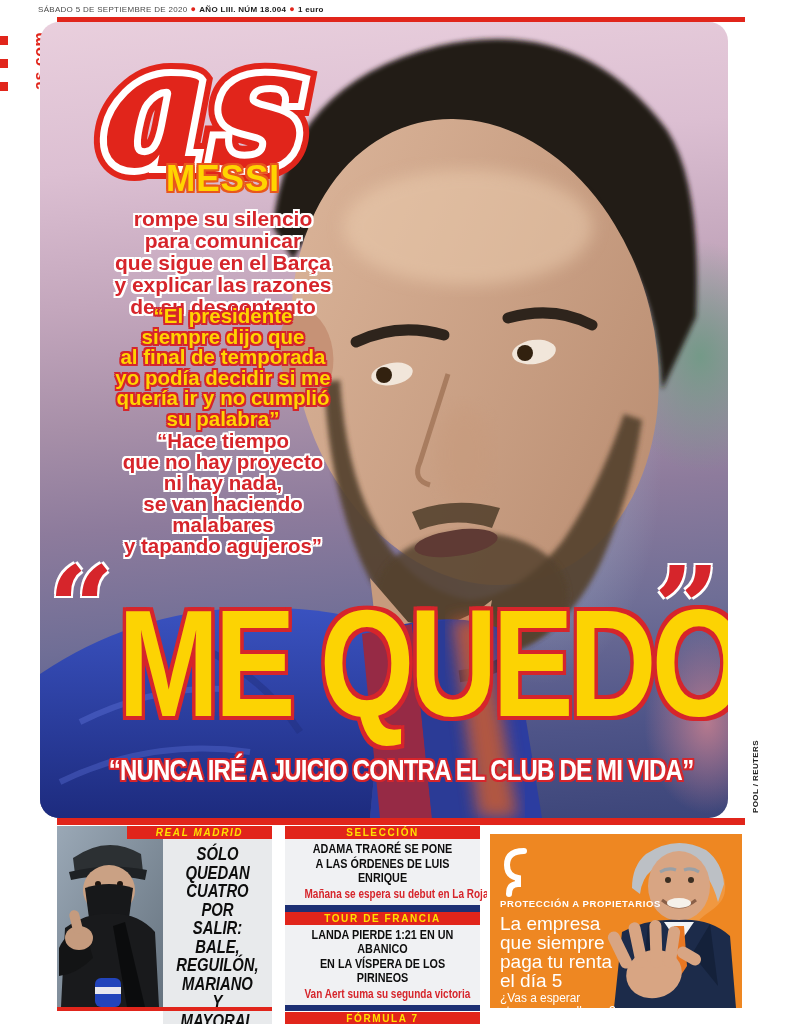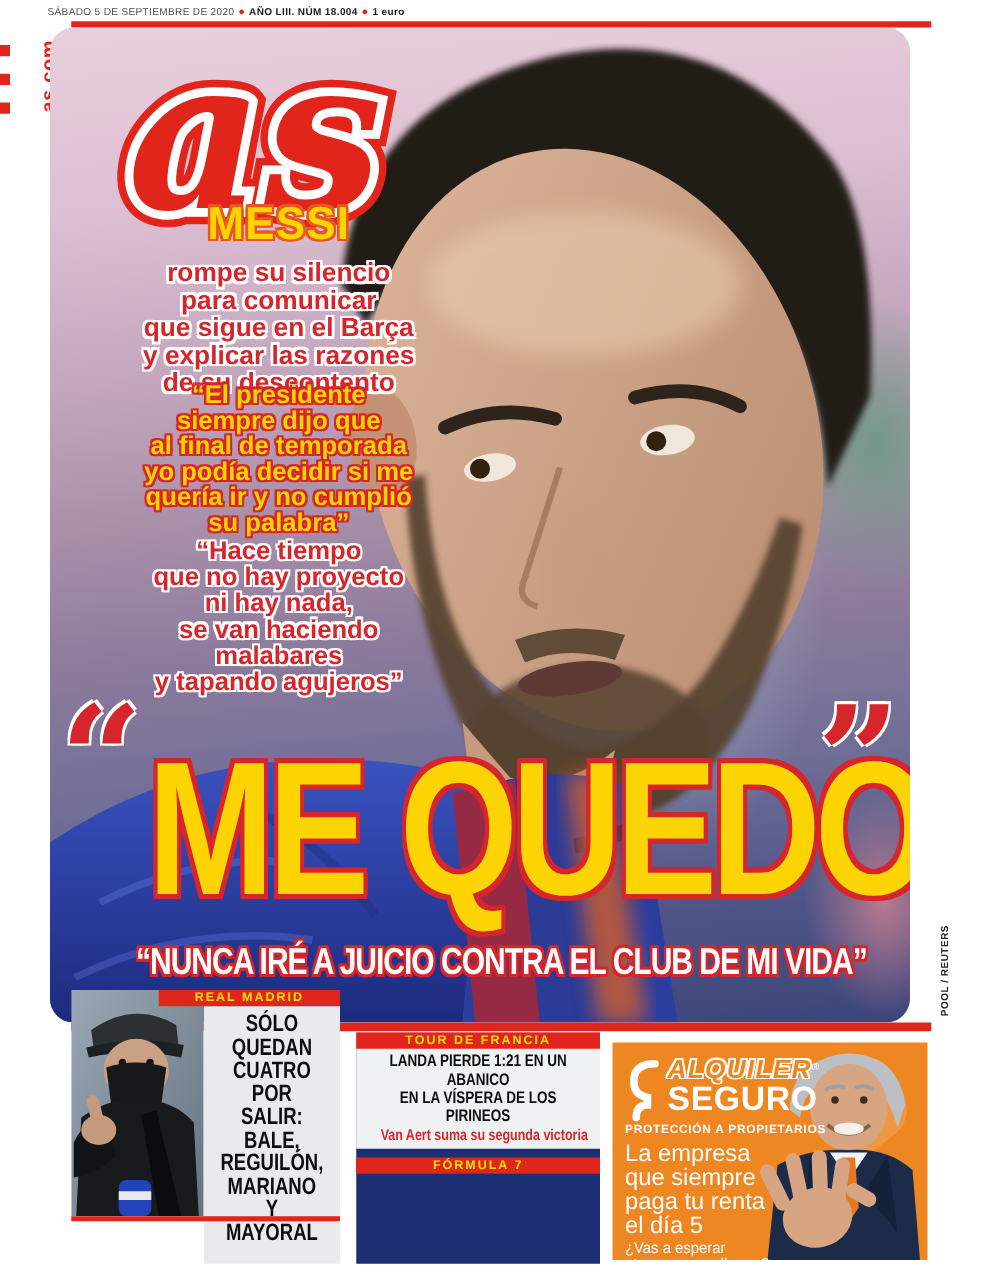--- a/index.html
+++ b/index.html
@@ -63,21 +63,21 @@
                     0 -2.2px 0 #d6252b,0 2.2px 0 #d6252b,-2.2px 0 0 #d6252b,2.2px 0 0 #d6252b;}
 
   .credit{position:absolute;left:751px;top:813px;transform:rotate(-90deg);transform-origin:0 0;
           font-size:8px;font-weight:bold;color:#222;letter-spacing:.4px;white-space:nowrap;}
 
   .bottom-rule{position:absolute;left:57px;top:818px;width:688px;height:7px;background:#e1251b;}
 
   
   .tab{background:#e1251b;color:#ffe000;font-size:10px;font-weight:bold;letter-spacing:1.6px;
        text-align:center;height:13px;line-height:13px;}
-  .story-left{position:absolute;left:57px;top:792px;width:215px;height:185px;}
+  .story-left{position:absolute;left:57px;top:826px;width:215px;height:185px;font-style:italic;}
   .story-left .photo-man{position:absolute;left:0;top:0;}
   .story-left .tab{position:absolute;left:70px;top:0;width:145px;}
   .story-left .text{position:absolute;left:106px;top:13px;width:109px;height:206px;
                     background:#e8eaec;text-align:center;}
   .story-left .hl{margin-top:6px;font-size:19px;line-height:18.5px;font-weight:800;color:#0d0d0d;
                   transform:scaleX(.78);white-space:pre-line;}
   .story-left .underline{position:absolute;left:0;top:181px;width:215px;height:4px;background:#e1251b;}
 
   .story-col{position:absolute;left:285px;top:826px;width:195px;height:185px;background:#1d2f73;}
   .story-block{background:#f0f1f3;text-align:center;margin-bottom:7px;}
@@ -254,20 +254,26 @@
 REGUILÓN,
 MARIANO
 Y MAYORAL</div>
 
     </div>
     <div class="underline"></div>
   </div>
 
   <div class="story-col">
     <div class="story-block">
+      <div class="tab">SELECCIÓN</div>
+      <div class="bhl">ADAMA TRAORÉ SE PONE
+A LAS ÓRDENES DE LUIS ENRIQUE</div>
+      <div class="bsub">Mañana se espera su debut en La Roja</div>
+    </div>
+    <div class="story-block">
       <div class="tab">TOUR DE FRANCIA</div>
       <div class="bhl">LANDA PIERDE 1:21 EN UN ABANICO
 EN LA VÍSPERA DE LOS PIRINEOS</div>
       <div class="bsub">Van Aert suma su segunda victoria</div>
     </div>
     <div class="story-block">
       <div class="tab">FÓRMULA 7</div>
 
     </div>
   </div>
@@ -296,24 +302,20 @@
         <rect x="30" y="88" width="12" height="46" rx="6" fill="#d8a583" transform="rotate(-12 36 111)"></rect>
         <rect x="48" y="86" width="12" height="48" rx="6" fill="#d8a583" transform="rotate(-2 54 110)"></rect>
         <rect x="64" y="92" width="12" height="42" rx="6" fill="#d8a583" transform="rotate(8 70 113)"></rect>
         <rect x="74" y="116" width="26" height="12" rx="6" fill="#d8a583" transform="rotate(30 87 122)"></rect>
       </svg>
 
       <div class="ad-logo-row">
         <svg class="ad-key" width="30" height="52" viewBox="0 0 30 52">
           <path d="M24,5 Q7,5 7,19 Q7,30 18,32 L18,38 Q9,38 9,48" stroke="#ffffff" stroke-width="6" fill="none" stroke-linecap="round"></path>
         </svg>
-        <div>
-          <div><span class="ad-brand-top">ALQUILER</span><span class="ad-brand-reg">®</span></div>
-          <div class="ad-brand-bottom">SEGURO</div>
-        </div>
       </div>
       <div class="ad-tagline">PROTECCIÓN A PROPIETARIOS</div>
       <div class="ad-claim">La empresa
 que siempre
 paga tu renta
 el día 5</div>
       <div class="ad-question">¿Vas a esperar
 otro mes para llamar?</div>
 
     </div>

